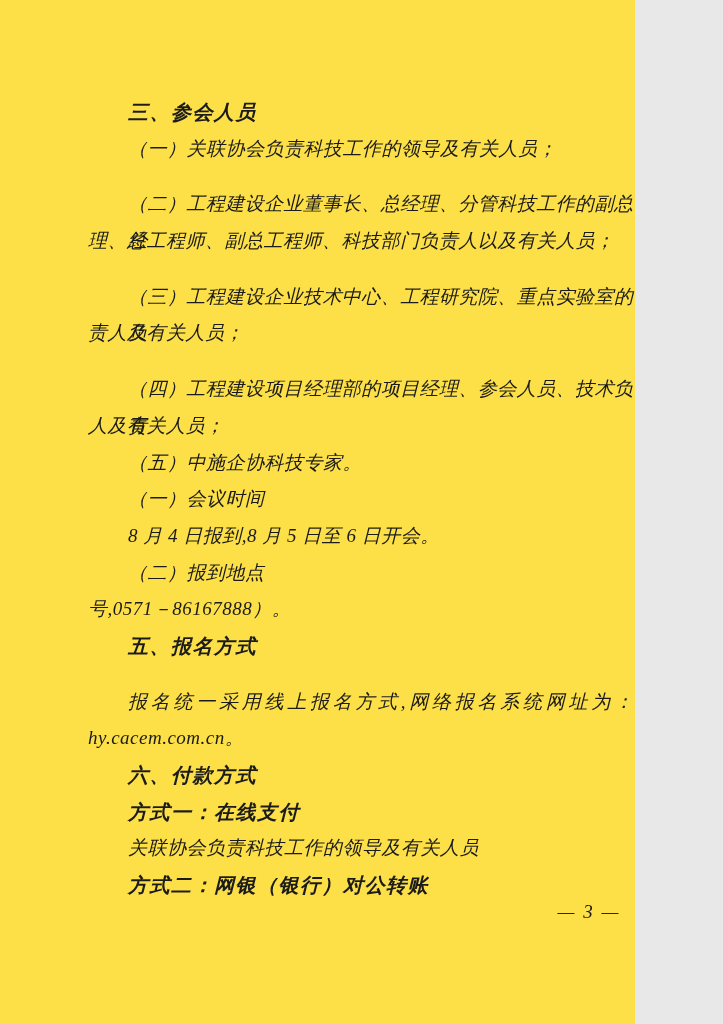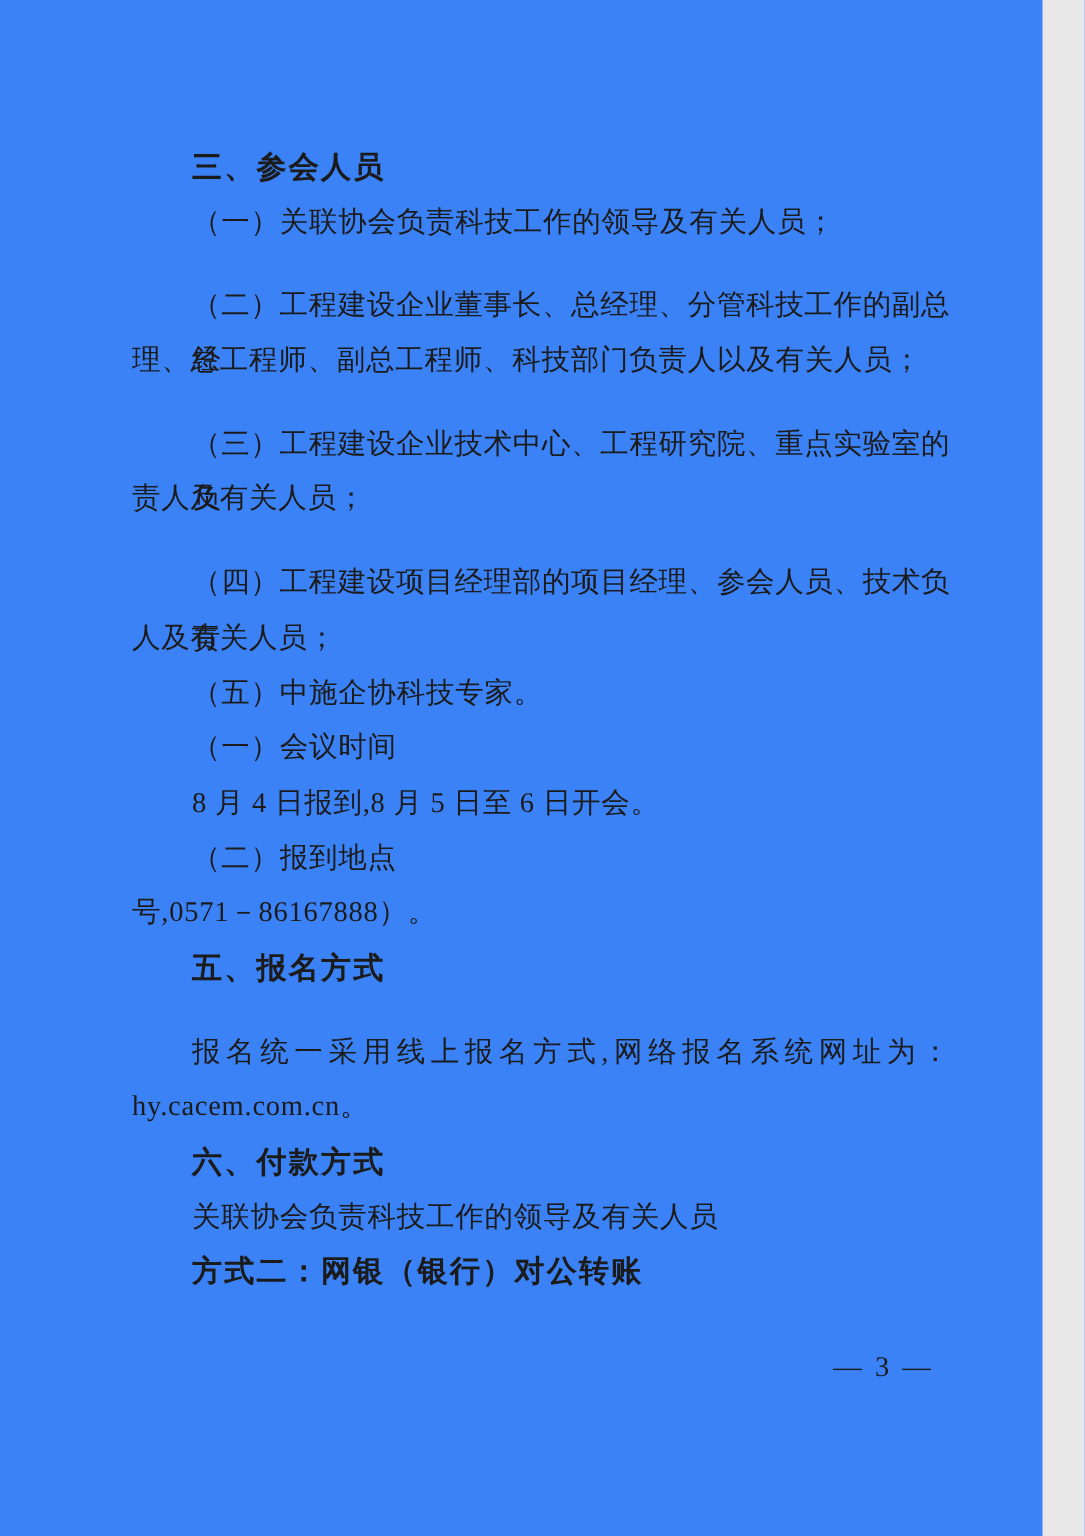--- a/index.html
+++ b/index.html
@@ -2,26 +2,27 @@
 <html lang="zh"><head>
 <meta charset="utf-8">
 <style>
   html, body {
     margin: 0;
     padding: 0;
     background: #e8e8e8;
   }
   .page {
     position: relative;
-    width: 695px;
+    width: 635px;
     height: 1024px;
-    background: #3b82f6;
+    background: #fde047;
     overflow: hidden;
     color: #1b1b1b;
     font-family: "Liberation Serif", "DejaVu Serif", serif;
+    font-style: italic;
   }
   .doc-body {
     position: absolute;
     left: 88px;
     top: 94px;
     width: 545px;
   }
   .line {
     box-sizing: border-box;
     width: 545px;
@@ -78,17 +79,18 @@
       <div class="line body">人及有关人员；</div>
       <div class="line body indent">（五）中施企协科技专家。</div>
       <div class="line body indent">（一）会议时间</div>
       <div class="line body indent">8 月 4 日报到,8 月 5 日至 6 日开会。</div>
       <div class="line body indent">（二）报到地点</div>
       <div class="line body">号,0571－86167888）。</div>
       <div class="line heading indent">五、报名方式</div>
       <div class="line body indent justify">报名统一采用线上报名方式,网络报名系统网址为：</div>
       <div class="line body">hy.cacem.com.cn。</div>
       <div class="line heading indent">六、付款方式</div>
+      <div class="line heading indent">方式一：在线支付</div>
       <div class="line body indent">关联协会负责科技工作的领导及有关人员</div>
       <div class="line heading indent">方式二：网银（银行）对公转账</div>
     </div>
   <div class="page-footer">— 3 —</div>
 </div>
 
 </body></html>

